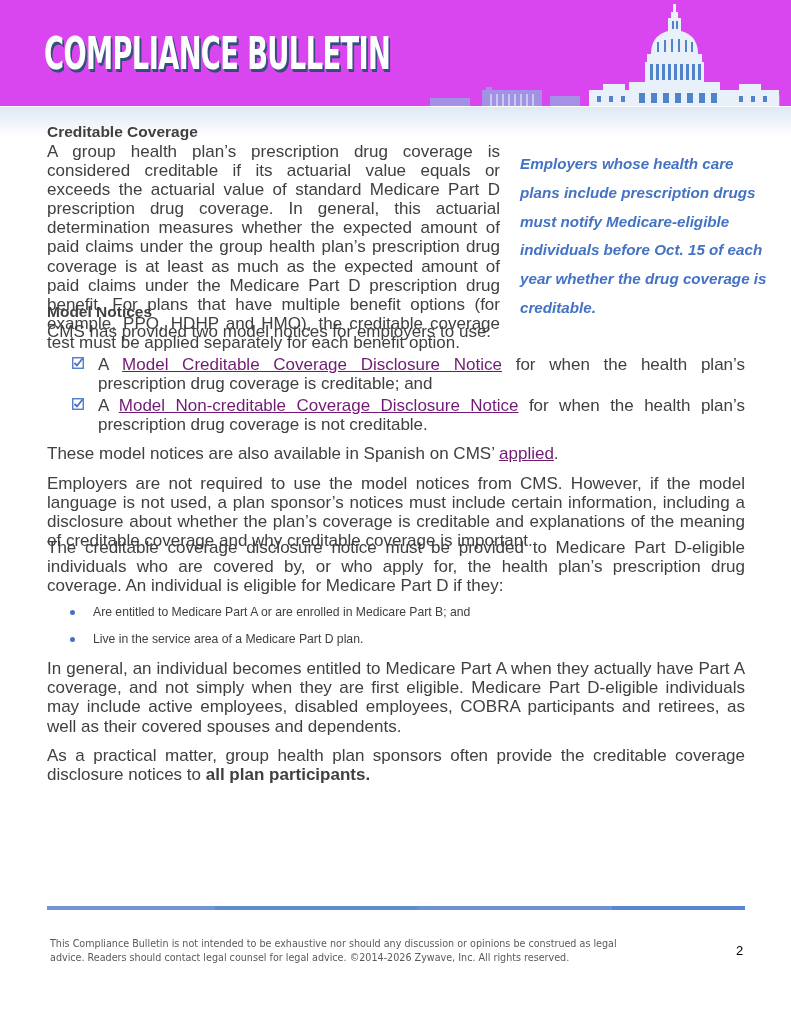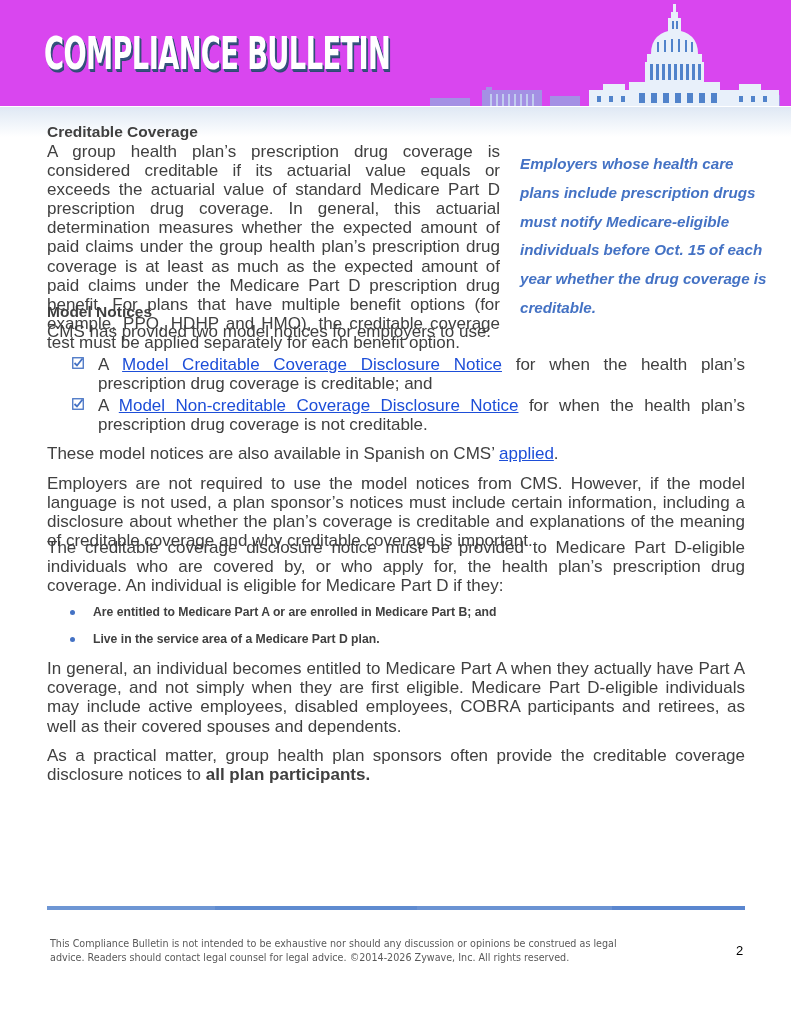--- a/index.html
+++ b/index.html
@@ -54,26 +54,26 @@
       font-family: "Liberation Sans", sans-serif;
       font-style: italic; font-weight: bold;
       font-size: 15.2px; line-height: 28.8px; color: #4472c4;
     }
     .model { position: absolute; left: 0; top: 180px; width: 698px; }
     .check-list { margin-top: 14px; }
     .check-item { position: relative; padding-left: 51px; margin-bottom: 3px; }
     .check-item .box {
       position: absolute; left: 25px; top: 2px; width: 12px; height: 12px;
     }
-    a.link { color: #1d4ed8; text-decoration: underline; }
+    a.link { color: #701a75; text-decoration: underline; }
     .gap-p { margin-top: 10px; }
 
     .recipients { position: absolute; left: 0; top: 416px; width: 698px; }
     .bullet-list { margin-top: 8px; }
-    .bullet-item { position: relative; padding-left: 46px; margin-bottom: 8px; font-size: 12.2px; line-height: 19px; font-weight: bold; }
+    .bullet-item { position: relative; padding-left: 46px; margin-bottom: 8px; font-size: 12.2px; line-height: 19px; }
     .bullet-item .dot {
       position: absolute; left: 23px; top: 7px; width: 5px; height: 5px; border-radius: 50%; background: #4472c4;
     }
 
     .footer-rule {
       position: absolute; left: 47px; top: 906px; width: 698px; height: 4px;
       background: linear-gradient(to right, #6e96d4 0%, #6e96d4 24%, #5f8bd0 24%, #5f8bd0 53%, #6b93d3 53%, #6b93d3 81%, #5a86cf 81%, #5a86cf 100%);
     }
     .footer-text {
       position: absolute; left: 50px; top: 937px; width: 595px;

